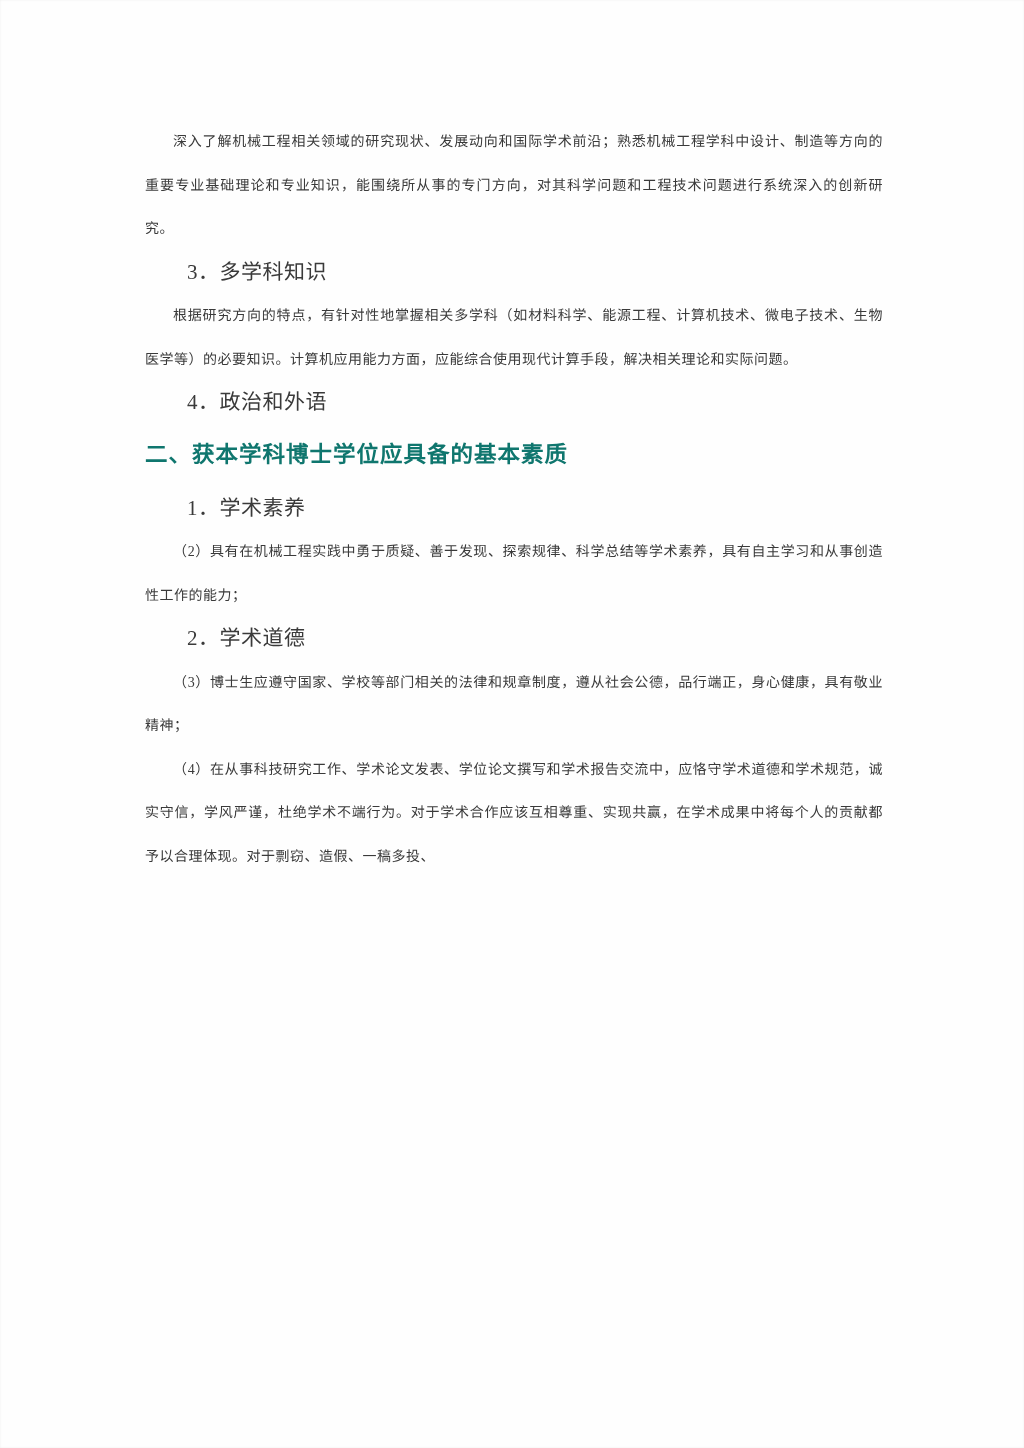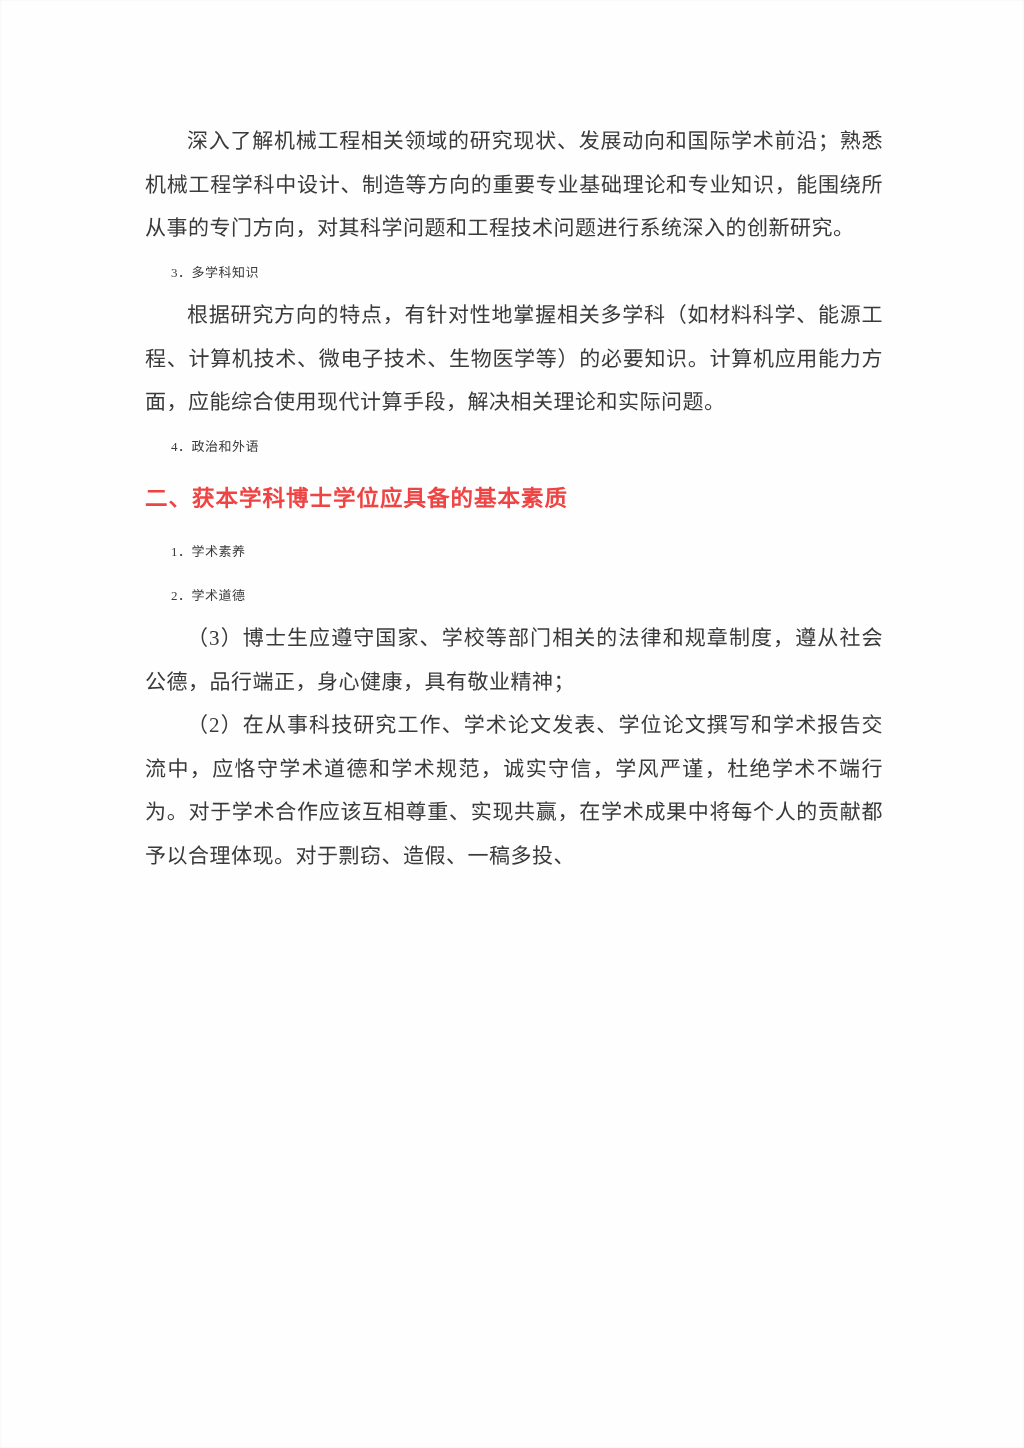--- a/index.html
+++ b/index.html
@@ -18,55 +18,57 @@
     font-family: "Liberation Serif", "DejaVu Serif", serif;
   }
   .content {
     position: absolute;
     left: 145px;
     top: 120px;
     width: 738px;
   }
   .para {
     margin: 0;
-    font-size: 21px;
+    font-size: 14px;
     line-height: 43.5px;
     text-align: justify;
     text-indent: 2em;
     color: #3a3a3a;
     letter-spacing: 0.5px;
   }
   .item-head {
     margin: 0;
-    font-size: 13px;
+    font-size: 21px;
     line-height: 43.5px;
     text-indent: 2em;
     color: #3a3a3a;
     letter-spacing: 0.5px;
     text-align: left;
   }
   .section-head {
     margin: 11px 0 11px 0;
     font-size: 22.5px;
     line-height: 40px;
     font-weight: 700;
-    color: #ef4444;
+    color: #0f766e;
     text-indent: 0;
     letter-spacing: 1px;
     text-align: left;
+    font-family: Liberation Mono, monospace;
   }
 </style>
 </head>
 <body>
 
 <div class="page">
   <div class="content">
       <p class="para">深入了解机械工程相关领域的研究现状、发展动向和国际学术前沿；熟悉机械工程学科中设计、制造等方向的重要专业基础理论和专业知识，能围绕所从事的专门方向，对其科学问题和工程技术问题进行系统深入的创新研究。</p>
       <p class="item-head">3．多学科知识</p>
       <p class="para">根据研究方向的特点，有针对性地掌握相关多学科（如材料科学、能源工程、计算机技术、微电子技术、生物医学等）的必要知识。计算机应用能力方面，应能综合使用现代计算手段，解决相关理论和实际问题。</p>
       <p class="item-head">4．政治和外语</p>
       <p class="section-head">二、获本学科博士学位应具备的基本素质</p>
       <p class="item-head">1．学术素养</p>
+      <p class="para">（2）具有在机械工程实践中勇于质疑、善于发现、探索规律、科学总结等学术素养，具有自主学习和从事创造性工作的能力；</p>
       <p class="item-head">2．学术道德</p>
       <p class="para">（3）博士生应遵守国家、学校等部门相关的法律和规章制度，遵从社会公德，品行端正，身心健康，具有敬业精神；</p>
-      <p class="para">（2）在从事科技研究工作、学术论文发表、学位论文撰写和学术报告交流中，应恪守学术道德和学术规范，诚实守信，学风严谨，杜绝学术不端行为。对于学术合作应该互相尊重、实现共赢，在学术成果中将每个人的贡献都予以合理体现。对于剽窃、造假、一稿多投、</p>
+      <p class="para">（4）在从事科技研究工作、学术论文发表、学位论文撰写和学术报告交流中，应恪守学术道德和学术规范，诚实守信，学风严谨，杜绝学术不端行为。对于学术合作应该互相尊重、实现共赢，在学术成果中将每个人的贡献都予以合理体现。对于剽窃、造假、一稿多投、</p>
     </div>
 </div>
 
 </body></html>

